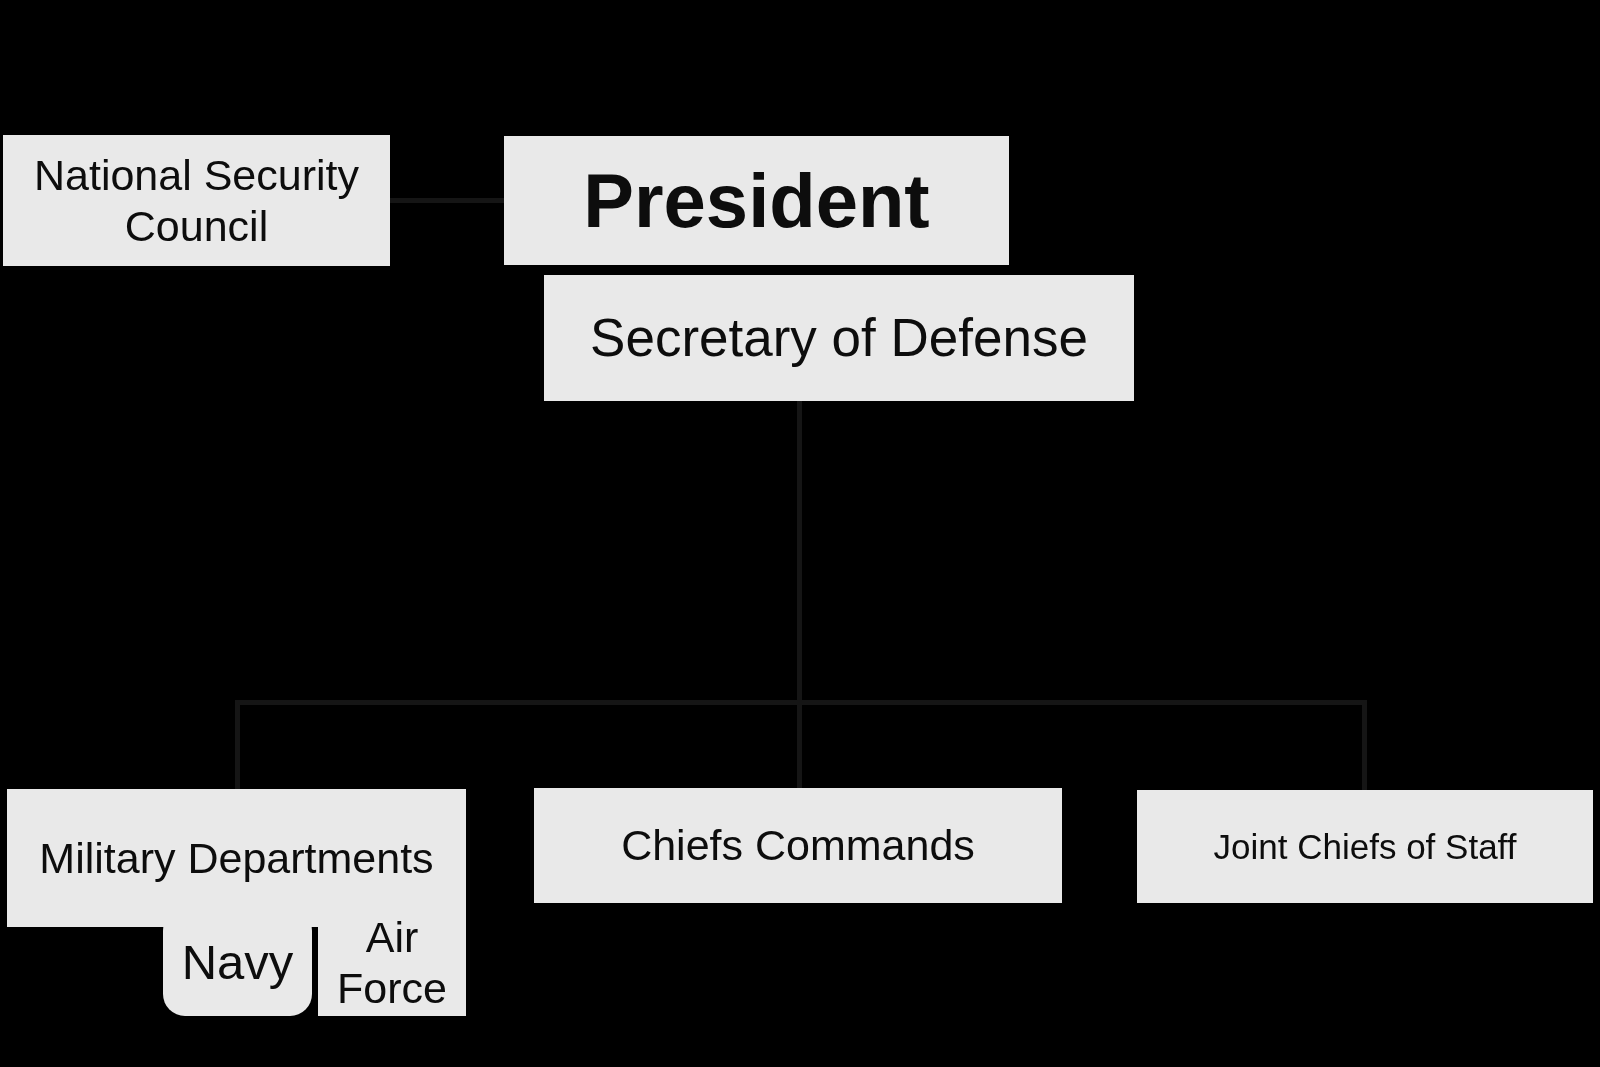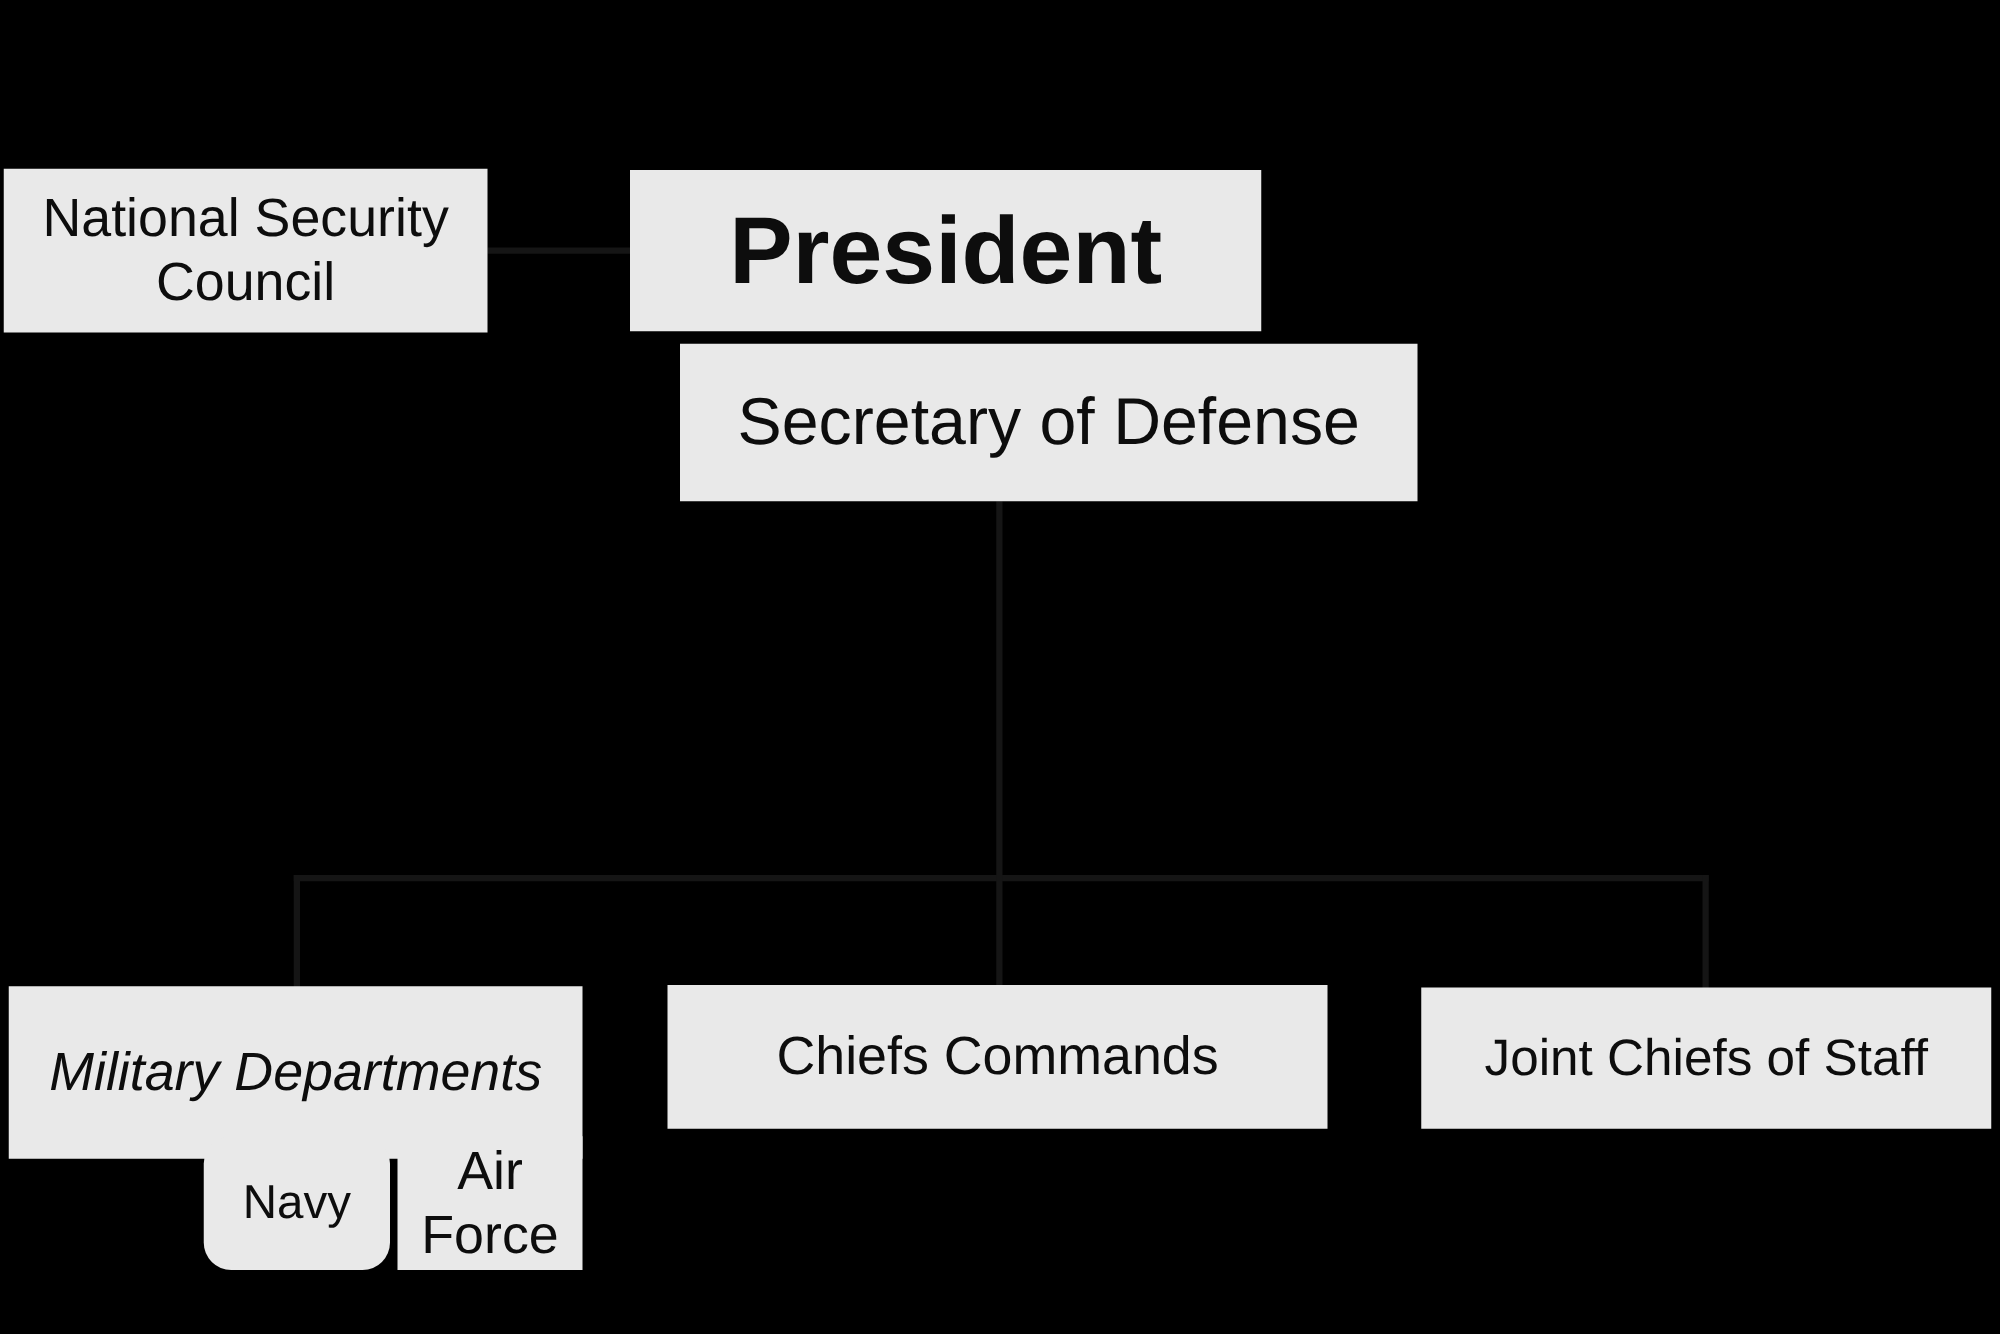--- a/index.html
+++ b/index.html
@@ -26,26 +26,26 @@
     box-sizing: border-box;
   }
   .lbl { display: block; width: 100%; }
 
   
   .n-nsc        { left: 3px;    top: 135px; width: 387px; height: 131px; font-size: 43px; padding: 0 28px; }
   .n-president  { left: 504px;  top: 136px; width: 505px; height: 129px; font-size: 76px; font-weight: bold; }
   .n-secdef     { left: 504px;  top: 275px; width: 590px; height: 126px; font-size: 53px; margin-left: 40px; }
 
   
-  .n-mildep     { left: 7px;    top: 789px; width: 459px; height: 138px; font-size: 43px; font-style: italic; }
+  .n-mildep     { left: 7px;    top: 789px; width: 459px; height: 138px; font-size: 43px; }
   .n-army       { left: 7px;    top: 909px; width: 150px; height: 107px; font-size: 43px; }
-  .n-navy       { left: 163px;  top: 909px; width: 149px; height: 107px; font-size: 38px; border-radius: 22px; }
+  .n-navy       { left: 163px;  top: 909px; width: 149px; height: 107px; font-size: 49px; border-radius: 22px; }
   .n-airforce   { left: 318px;  top: 909px; width: 148px; height: 107px; font-size: 43px; padding: 12px 14px; }
   .n-unified    { left: 534px;  top: 788px; width: 528px; height: 115px; font-size: 43px; }
-  .n-jcs        { left: 1137px; top: 790px; width: 456px; height: 113px; font-size: 41px; }
+  .n-jcs        { left: 1137px; top: 790px; width: 456px; height: 113px; font-size: 35px; }
 
   
   .conn {
     position: absolute;
     background: var(--c-connector, #151515);
   }
   .c-nsc-president { left: 390px;  top: 198px; width: 114px; height: 5px; }
   .c-trunk         { left: 797px;  top: 401px; width: 5px;   height: 301px; }
   .c-branch        { left: 235px;  top: 700px; width: 1132px; height: 5px; }
   .c-drop-mildep   { left: 235px;  top: 700px; width: 5px;   height: 93px; }

